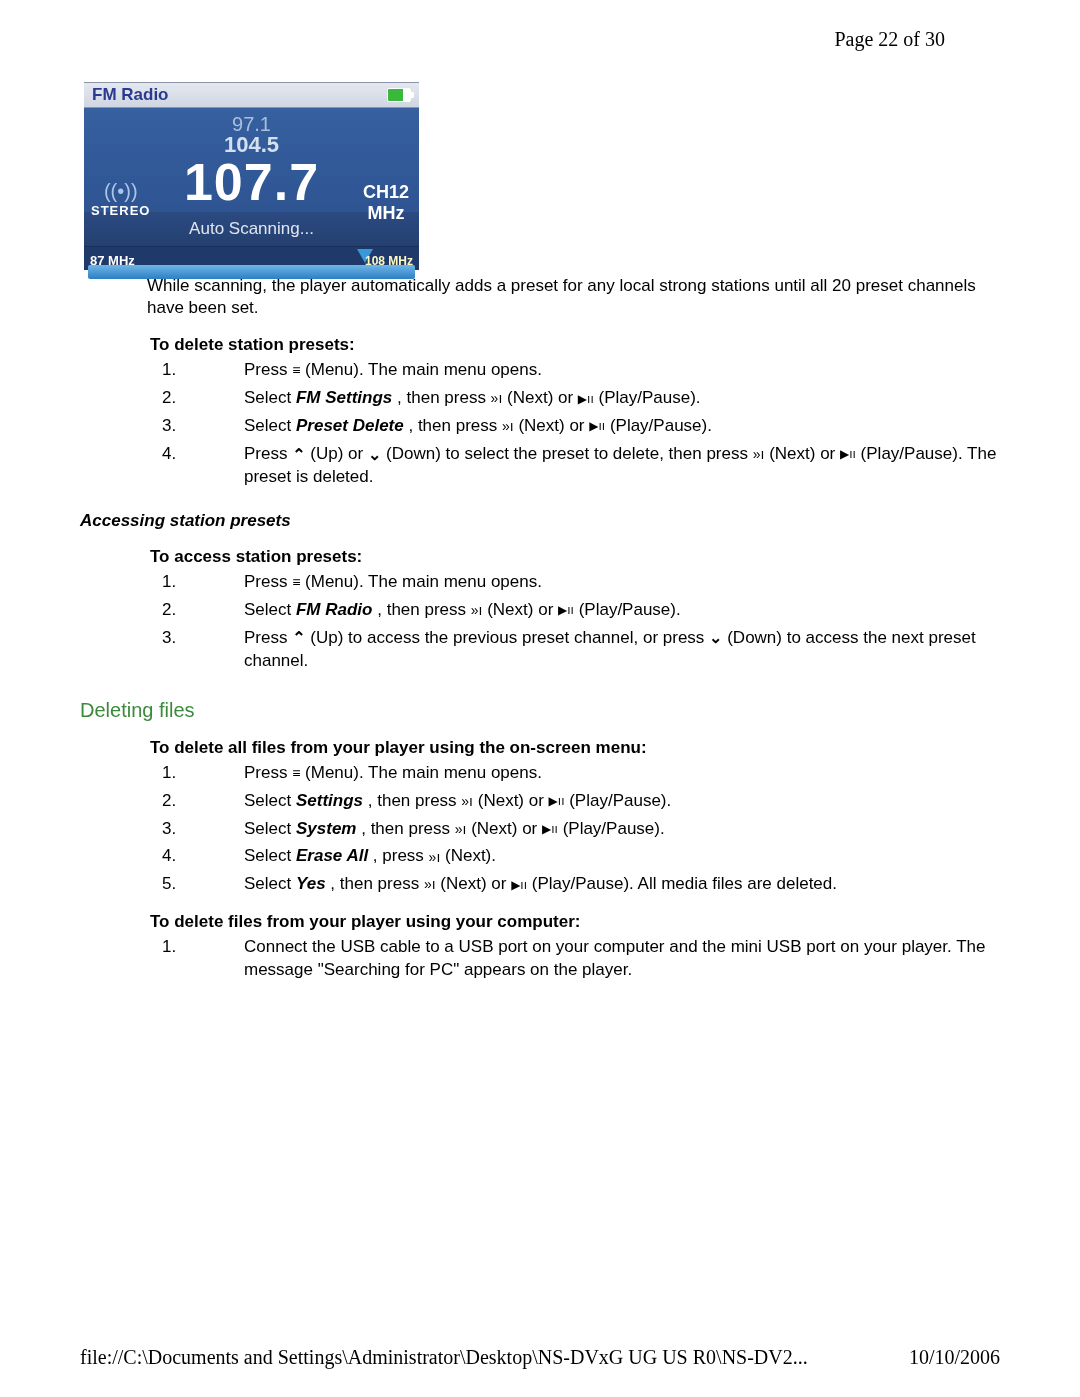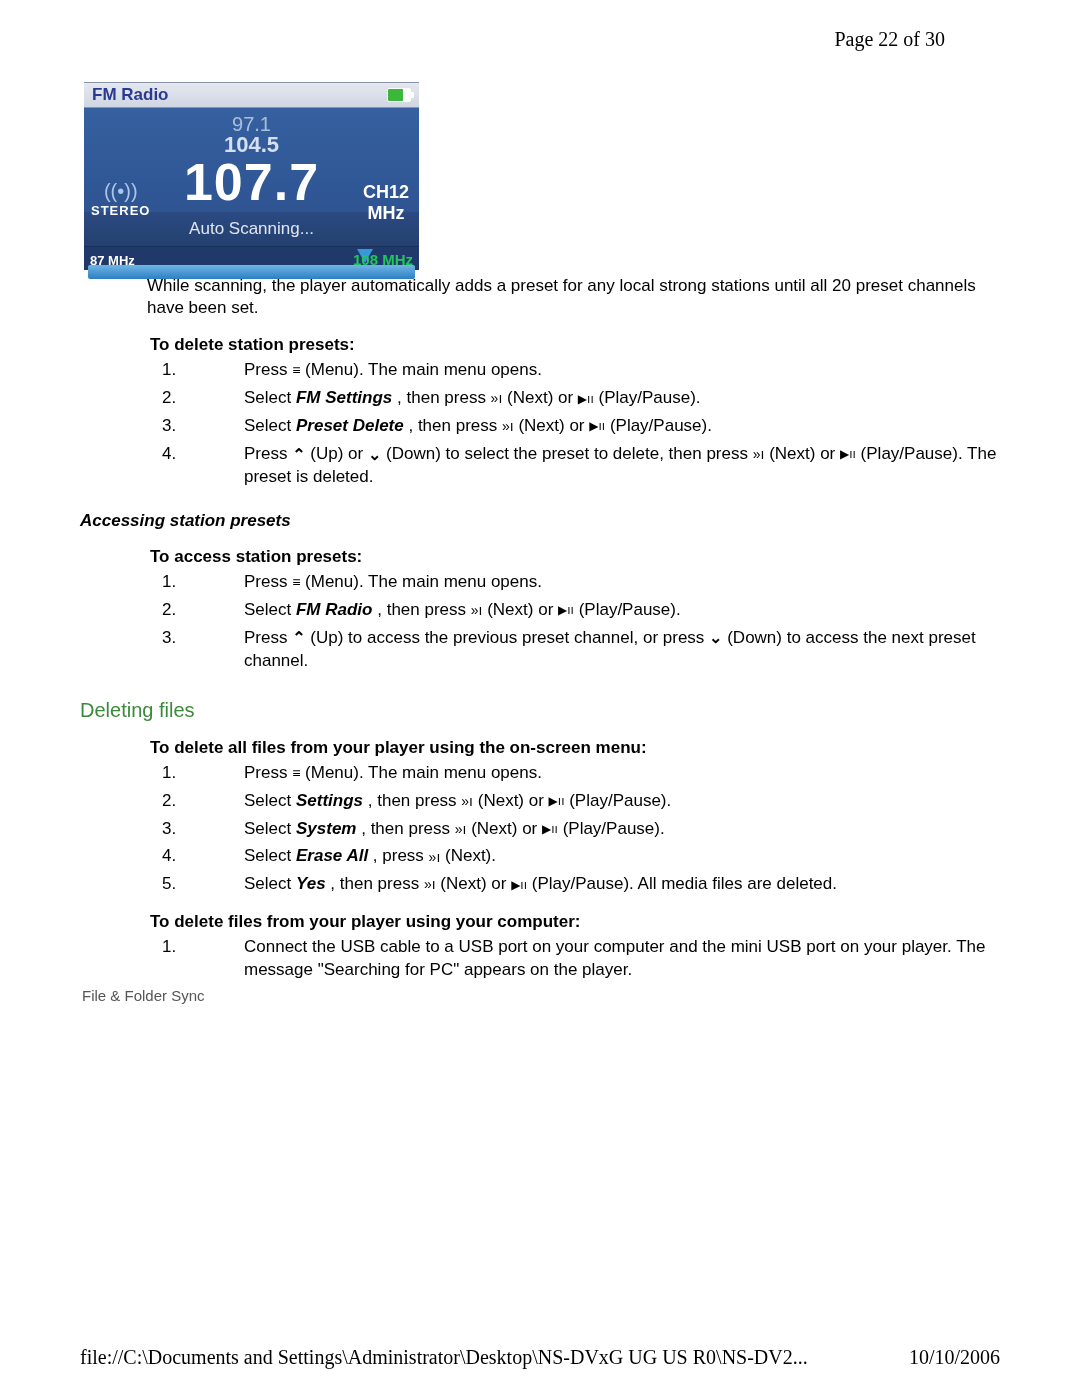--- a/index.html
+++ b/index.html
@@ -23,21 +23,21 @@
 .stereo-icon { color: #a9c5e8; font-size: 20px; }
 .stereo-label { color: #fff; font-size: 13px; font-weight: bold; letter-spacing: 1px; }
 .freq-right { position: absolute; right: 10px; top: 74px; text-align: center; }
 .ch-label { color: #fff; font-size: 18px; font-weight: bold; }
 .mhz-label { color: #fff; font-size: 18px; font-weight: bold; }
 .scanning-row { background: linear-gradient(180deg, #2b4a82 0%, #24406f 100%); padding: 7px 16px; font-size: 17px; color: #e0e6f0; }
 .scale-zone { background: #1f3a6a; height: 24px; position: relative; border-top: 1px solid #17315c; }
 .scale-bar { position: absolute; left: 4px; right: 4px; top: 18px; height: 14px; background: linear-gradient(180deg, #6fb5e6, #2c7fc4); border-radius: 2px; }
 .scale-marker { position: absolute; top: 2px; right: 46px; width: 0; height: 0; border-left: 8px solid transparent; border-right: 8px solid transparent; border-top: 14px solid #3798db; }
 .scale-low { position: absolute; left: 6px; bottom: 2px; font-size: 13px; font-weight: bold; color: #fff; }
-.scale-high { position: absolute; right: 6px; bottom: 2px; font-size: 15px; font-weight: bold; color: #22c55e; }
+.scale-high { position: absolute; right: 6px; bottom: 2px; font-size: 12px; font-weight: bold; color: #fef9c3; }
 
 .body-text { margin-left: 67px; margin-top: 5px; margin-right: 15px; line-height: 1.3; }
 .bold-head { font-weight: bold; margin-left: 70px; margin-top: 16px; margin-bottom: 4px; }
 ol { margin-left: 82px; margin-top: 2px; }
 ol li { padding-left: 82px; margin-bottom: 5px; line-height: 1.35; position: relative; list-style: none; }
 ol li .num { position: absolute; left: 0; }
 .section-italic { font-style: italic; font-weight: bold; margin-left: 0; margin-top: 22px; }
 .section-green { color: #3b8a3b; font-weight: normal; font-size: 20px; margin-left: 0; margin-top: 26px; }
 .icon { display: inline-block; vertical-align: middle; font-family: sans-serif; font-size: 14px; }
 .icon-menu { font-weight: bold; }
@@ -121,20 +121,19 @@
     <li><span class="num">3.</span><span>Select </span><em class="bi">System</em><span> , then press </span><span class="icon">»ı</span><span> (Next) or </span><span class="icon icon-play">▶ıı</span><span> (Play/Pause).</span></li>
     <li><span class="num">4.</span><span>Select </span><em class="bi">Erase All</em><span> , press </span><span class="icon">»ı</span><span> (Next).</span></li>
     <li><span class="num">5.</span><span>Select </span><em class="bi">Yes</em><span> , then press </span><span class="icon">»ı</span><span> (Next) or </span><span class="icon icon-play">▶ıı</span><span> (Play/Pause). All media files are deleted.</span></li>
   </ol>
 
   <div class="bold-head">To delete files from your player using your computer:</div>
   <ol>
     <li><span class="num">1.</span><span>Connect the USB cable to a USB port on your computer and the mini USB port on your player. The message "Searching for PC" appears on the player.</span></li>
   </ol>
 
-  <div class="usb-caption">File &amp; Folder Sync</div>
 
 </div>
 
 <div class="footer">
   <span>file://C:\Documents and Settings\Administrator\Desktop\NS-DVxG UG US R0\NS-DV2...</span>
   <span>10/10/2006</span>
 </div>
 
 </body></html>

